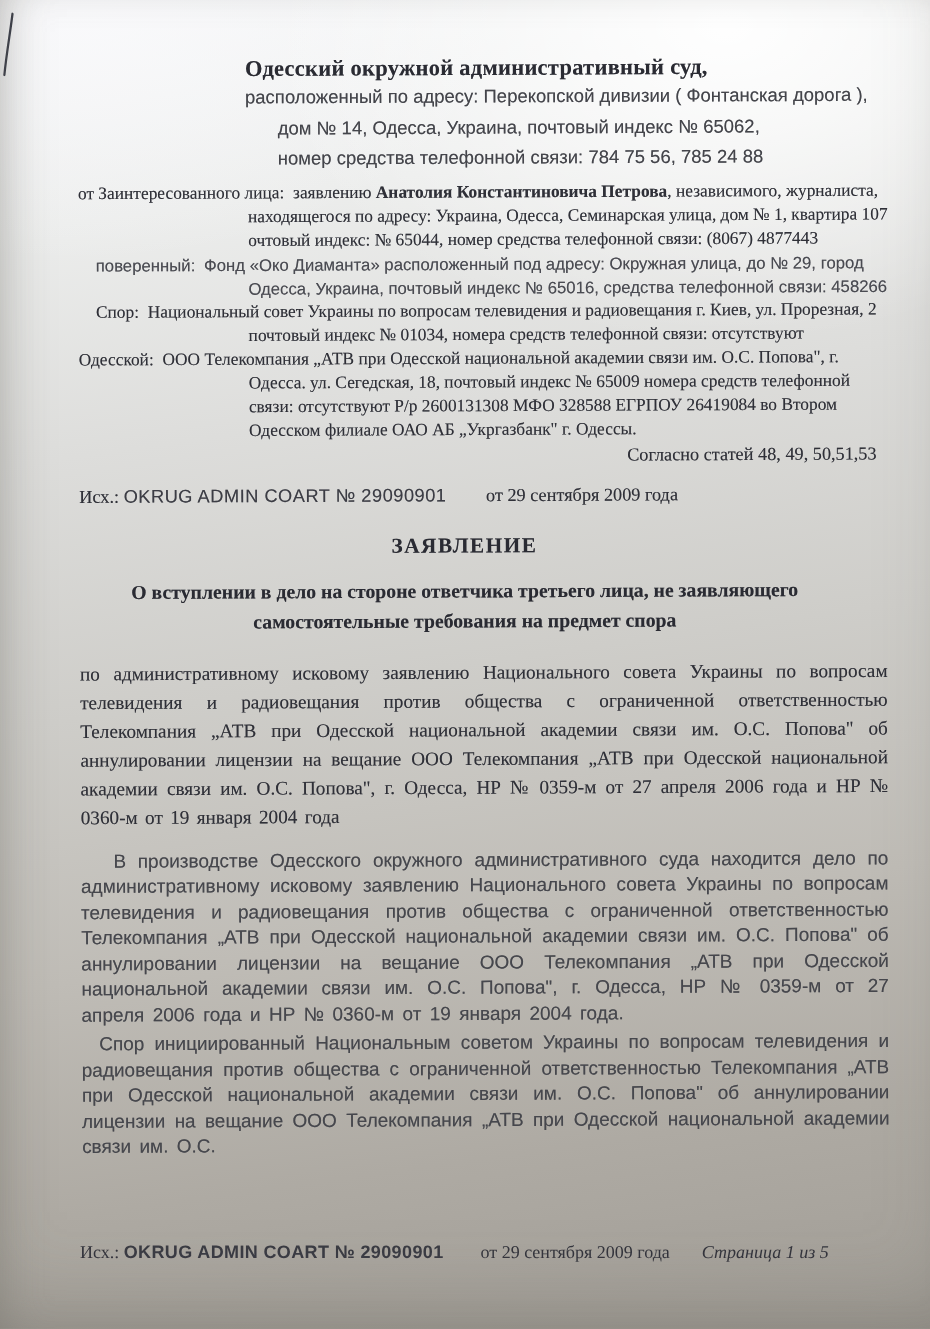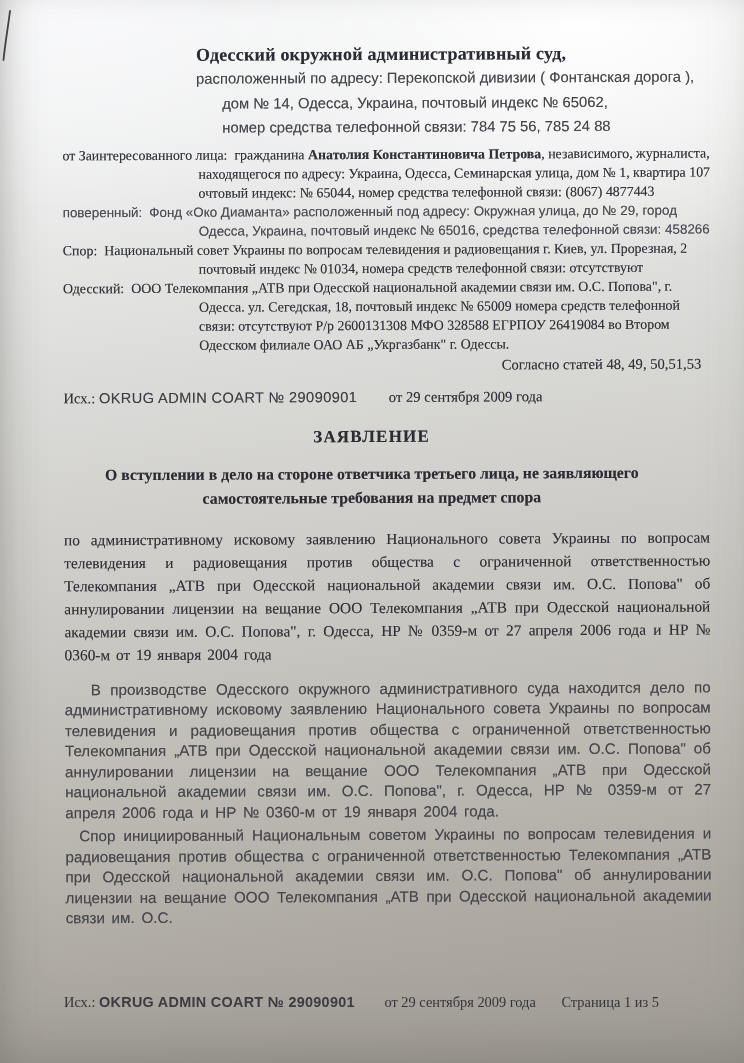--- a/index.html
+++ b/index.html
@@ -32,41 +32,41 @@
   .court-title{font-size:18px;font-weight:600;letter-spacing:0.2px;color:#2a2b33;}
   .court-addr{font-family:"Liberation Sans", sans-serif;font-size:14.8px;line-height:21.5px;color:#44454b;margin-top:3px;}
   .court-addr-indent{margin-left:26px;}
 
   
   .parties{margin:6px 32px 0 64px;font-size:13.9px;line-height:19px;}
   .party{padding-left:136px;text-indent:-136px;}
   .party-label{font-weight:normal;margin-right:7px;}
   .party.gothic{font-family:"Liberation Sans", sans-serif;font-size:13.4px;color:#4a4b52;}
   .party .bold{font-weight:bold;}
-  .lbl-indent{margin-left:0;}
+  .lbl-indent{margin-left:14px;}
 
   .according{margin:3px 42px 0 0;text-align:right;font-size:14.6px;}
 
   .ref{margin:15px 0 0 64px;font-size:14.6px;}
   .ref .num{font-family:"Liberation Sans", sans-serif;letter-spacing:0.4px;color:#3c3d45;}
   .ref .date{margin-left:28px;}
 
   .title{margin-top:21px;text-align:center;font-size:17px;font-weight:bold;letter-spacing:1.2px;color:#2a2b33;}
   .subtitle{margin:15px auto 0;width:610px;text-align:center;font-size:15.8px;font-weight:bold;line-height:24px;color:#2a2b33;}
 
   .para{margin:0 34px 0 64px;text-align:justify;}
   .para.serif-p{margin-top:17px;font-size:15.4px;line-height:23px;word-spacing:2px;}
   .para.gothic-p{font-family:"Liberation Sans", sans-serif;color:#46474d;font-size:15.2px;line-height:20.5px;word-spacing:2.5px;}
   .p2{margin-top:14px;text-indent:26px;}
   .p3{margin-top:3px;text-indent:14px;line-height:21.5px;}
 
   .footer{position:absolute;top:994px;left:64px;right:30px;font-size:14.4px;white-space:nowrap;color:#33343c;}
   .footer .num{font-family:"Liberation Sans", sans-serif;letter-spacing:0.3px;font-weight:600;color:#3a3b43;}
   .footer .date{margin-left:26px;}
-  .footer .pageinfo{margin-left:22px;}
+  .footer .pageinfo{margin-left:22px;font-style:italic;}
 
   .scan-mark{position:absolute;left:0;top:0;}
 </style>
 </head>
 <body>
 
 <div class="page">
   <svg class="scan-mark" width="30" height="80" viewBox="0 0 30 80">
     <path d="M10,11 C 8.5,24 5,44 3.5,60" stroke="#383b47" stroke-width="1.8" fill="none" stroke-linecap="round"></path>
   </svg>
@@ -75,30 +75,30 @@
 
     <div class="court">
       <div class="court-title serif">Одесский окружной административный суд,</div>
       <div class="court-addr">расположенный по адресу: Перекопской дивизии ( Фонтанская дорога ),</div>
       <div class="court-addr court-addr-indent">дом № 14,  Одесса, Украина, почтовый индекс № 65062,</div>
       <div class="court-addr court-addr-indent">номер средства телефонной связи: 784 75 56, 785 24 88</div>
     </div>
 
     <div class="parties">
       <div class="party">
-        <span class="party-label">от Заинтересованного лица:</span><span>гражданина</span> <span class="bold">Анатолия Константиновича Петрова</span><span>, независимого, журналиста, находящегося по адресу: Украина, Одесса, Семинарская улица, дом № 1, квартира 107  очтовый индекс: № 65044, номер средства телефонной связи: (8067) 4877443</span>
+        <span class="party-label">от Заинтересованного лица:</span><span>заявлению</span> <span class="bold">Анатолия Константиновича Петрова</span><span>, независимого, журналиста, находящегося по адресу: Украина, Одесса, Семинарская улица, дом № 1, квартира 107  очтовый индекс: № 65044, номер средства телефонной связи: (8067) 4877443</span>
       </div>
       <div class="party gothic">
         <span class="party-label lbl-indent">поверенный:</span><span>Фонд «Око Диаманта» расположенный под адресу: Окружная  улица, до № 29, город   Одесса,  Украина, почтовый индекс № 65016, средства телефонной связи: 458266</span>
       </div>
       <div class="party">
         <span class="party-label lbl-indent">Спор:</span><span>Национальный совет Украины по вопросам телевидения и  радиовещания  г. Киев, ул. Прорезная, 2 почтовый индекс № 01034, номера средств телефонной связи: отсутствуют</span>
       </div>
       <div class="party">
-        <span class="party-label">Одесский:</span><span>ООО Телекомпания „АТВ при Одесской национальной академии  связи им. О.С. Попова", г. Одесса. ул. Сегедская, 18, почтовый индекс № 65009 номера средств телефонной связи: отсутствуют Р/р 2600131308 МФО 328588 ЕГРПОУ 26419084 во Втором Одесском филиале ОАО АБ „Укргазбанк" г. Одессы.</span>
+        <span class="party-label">Одесской:</span><span>ООО Телекомпания „АТВ при Одесской национальной академии  связи им. О.С. Попова", г. Одесса. ул. Сегедская, 18, почтовый индекс № 65009 номера средств телефонной связи: отсутствуют Р/р 2600131308 МФО 328588 ЕГРПОУ 26419084 во Втором Одесском филиале ОАО АБ „Укргазбанк" г. Одессы.</span>
       </div>
     </div>
 
     <div class="according serif">Согласно статей 48, 49, 50,51,53</div>
 
     <div class="ref">
       <span class="serif">Исх.:</span>
       <span class="num">OKRUG ADMIN COART № 29090901</span>
       <span class="date serif">от 29 сентября  2009 года</span>
     </div>

